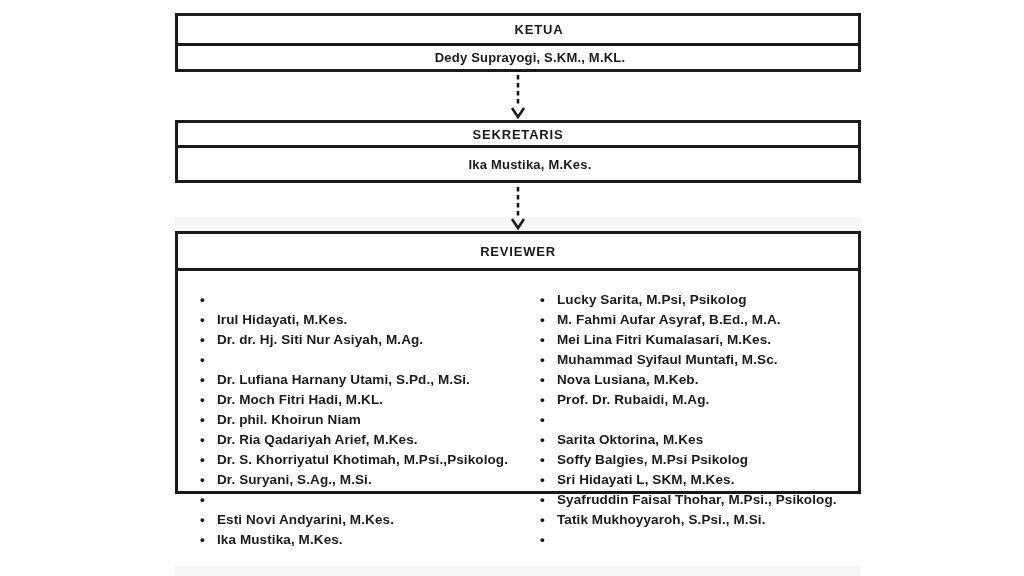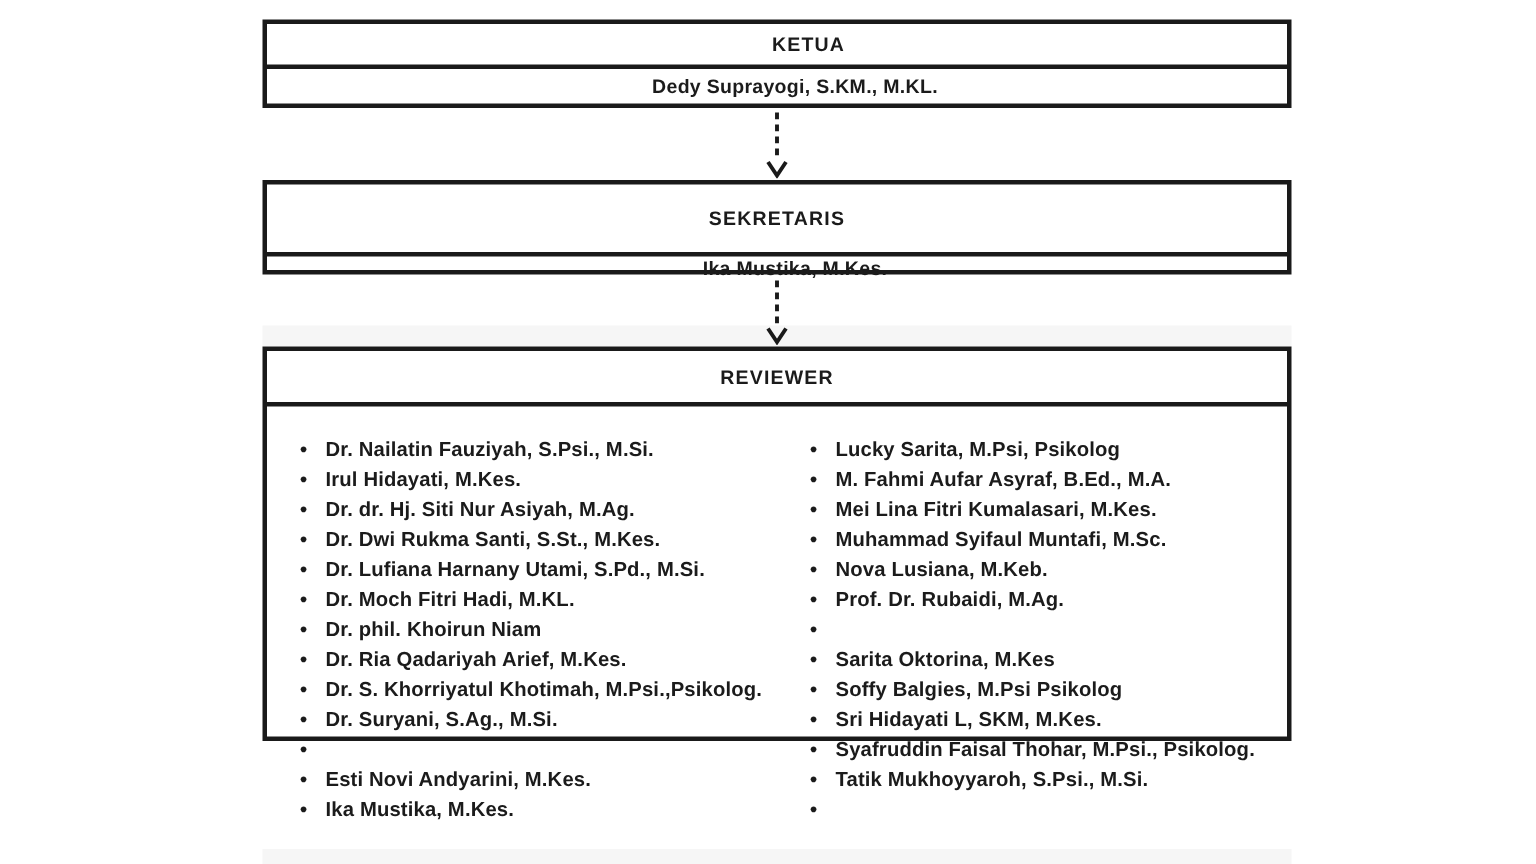--- a/index.html
+++ b/index.html
@@ -30,21 +30,21 @@
   .box-ketua      { top: 13px;  height: 59px; }
   .box-sekretaris { top: 120px; height: 63px; }
   .box-reviewer   { top: 231px; height: 263px; }
   .box-header {
     border-bottom: 3px solid #1a1a1a;
     display: flex; align-items: center; justify-content: center;
     font-weight: 700; font-size: 13px; letter-spacing: 0.8px;
     color: #1b1b1b; flex: none;
   }
   .box-ketua .box-header      { height: 30px; padding-left: 42px; }
-  .box-sekretaris .box-header { height: 48px; text-align: center; }
+  .box-sekretaris .box-header { height: 25px; text-align: center; }
   .box-reviewer .box-header   { height: 37px; }
   .box-body {
     flex: 1;
     display: flex; align-items: center; justify-content: center;
     font-weight: 700; font-size: 13px; color: #1b1b1b;
     letter-spacing: 0.2px;
     padding-left: 24px;
   }
   .reviewer-body {
     flex: 1;
@@ -101,36 +101,34 @@
     <polyline points="2,33 8,42 14,33" fill="none" stroke="#1a1a1a" stroke-width="2.6"></polyline>
   </svg>
 
   <div class="org-box box-reviewer">
     <div class="box-header">REVIEWER</div>
     <div class="reviewer-body">
       <ul class="reviewer-col">
 
           <li class="reviewer-item">
             <span class="bullet">•</span>
-            <span class="item-text">Dr. Nailatin Fauziyah, S.Psi., M.Si.</span>
           </li>
 
           <li class="reviewer-item">
             <span class="bullet">•</span>
             <span class="item-text">Irul Hidayati, M.Kes.</span>
           </li>
 
           <li class="reviewer-item">
             <span class="bullet">•</span>
             <span class="item-text">Dr. dr. Hj. Siti Nur Asiyah, M.Ag.</span>
           </li>
 
           <li class="reviewer-item">
             <span class="bullet">•</span>
-            <span class="item-text">Dr. Dwi Rukma Santi, S.St., M.Kes.</span>
           </li>
 
           <li class="reviewer-item">
             <span class="bullet">•</span>
             <span class="item-text">Dr. Lufiana Harnany Utami, S.Pd., M.Si.</span>
           </li>
 
           <li class="reviewer-item">
             <span class="bullet">•</span>
             <span class="item-text">Dr. Moch Fitri Hadi, M.KL.</span>

